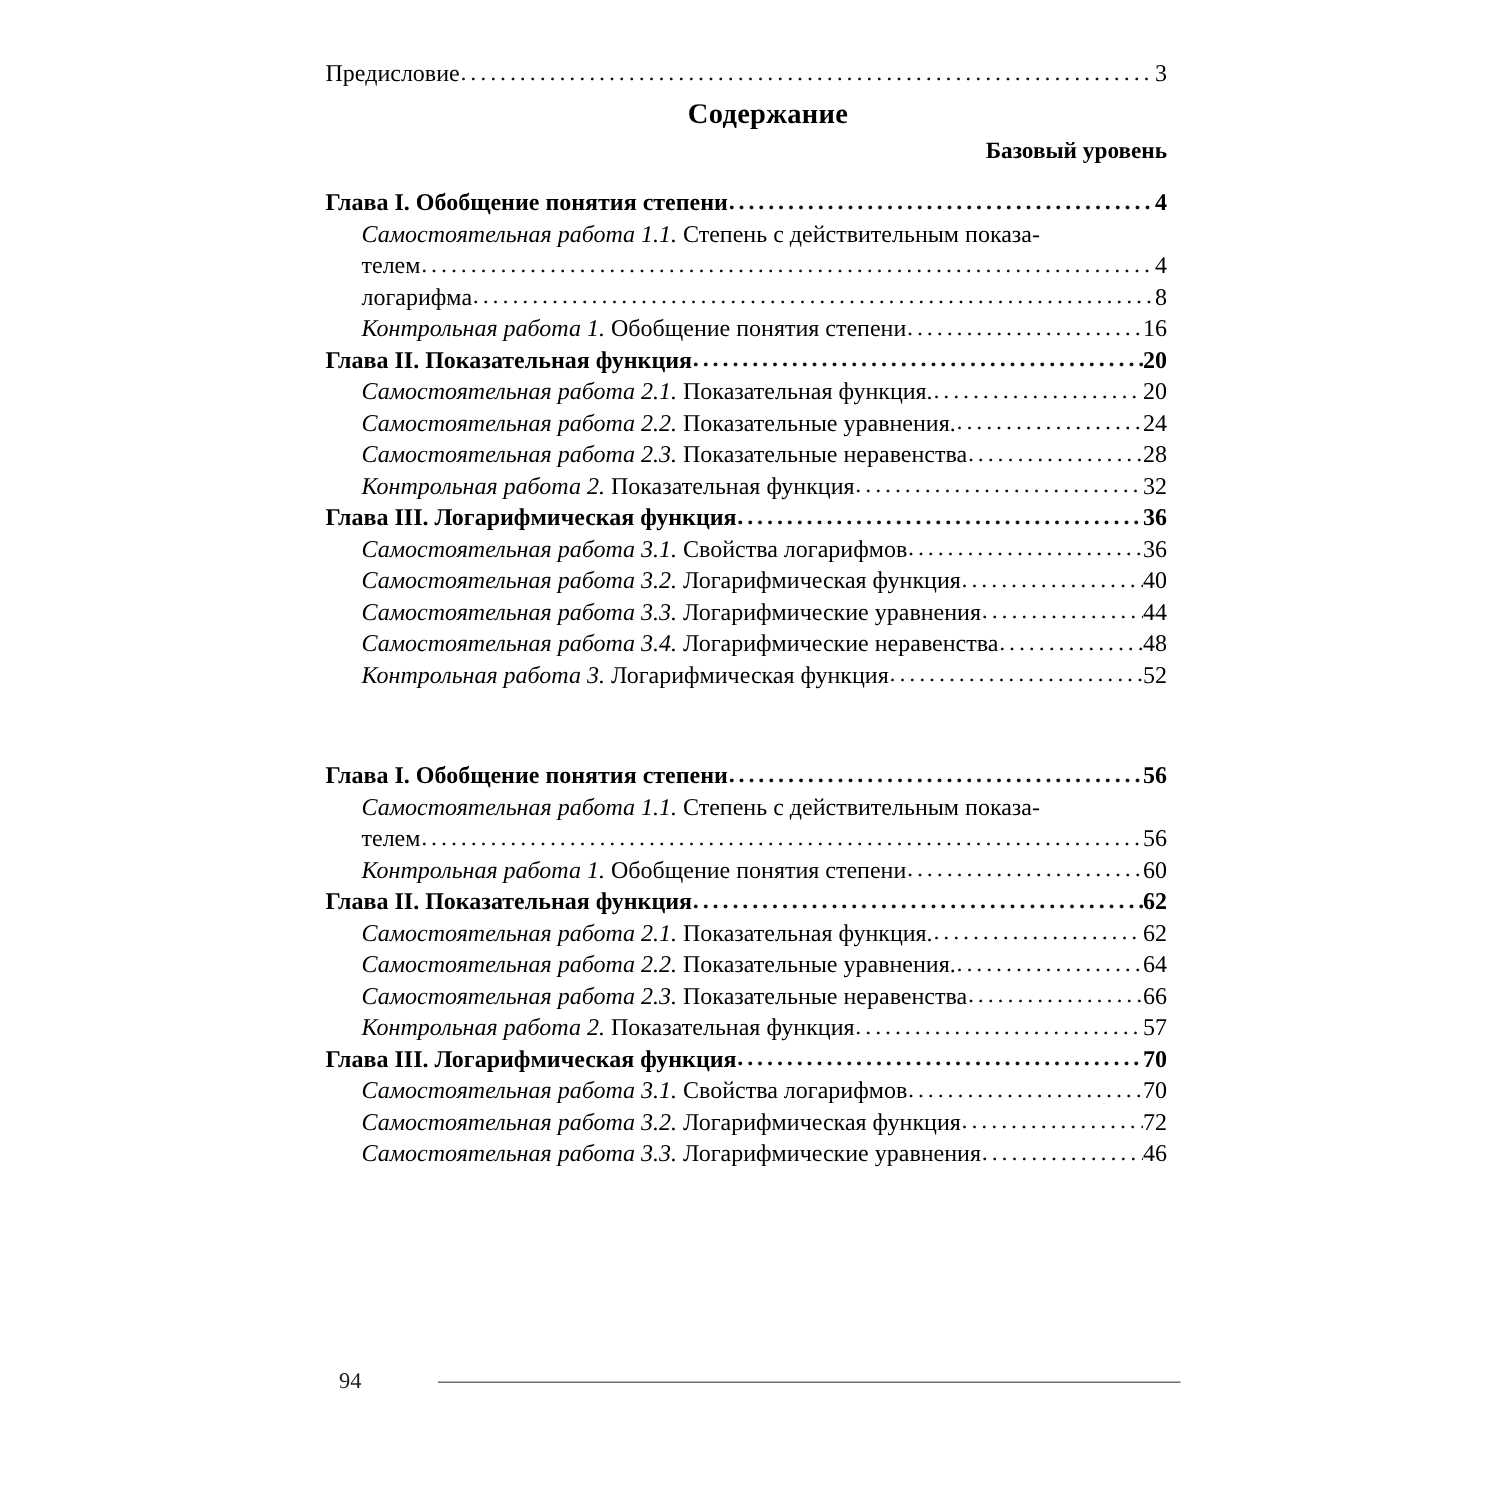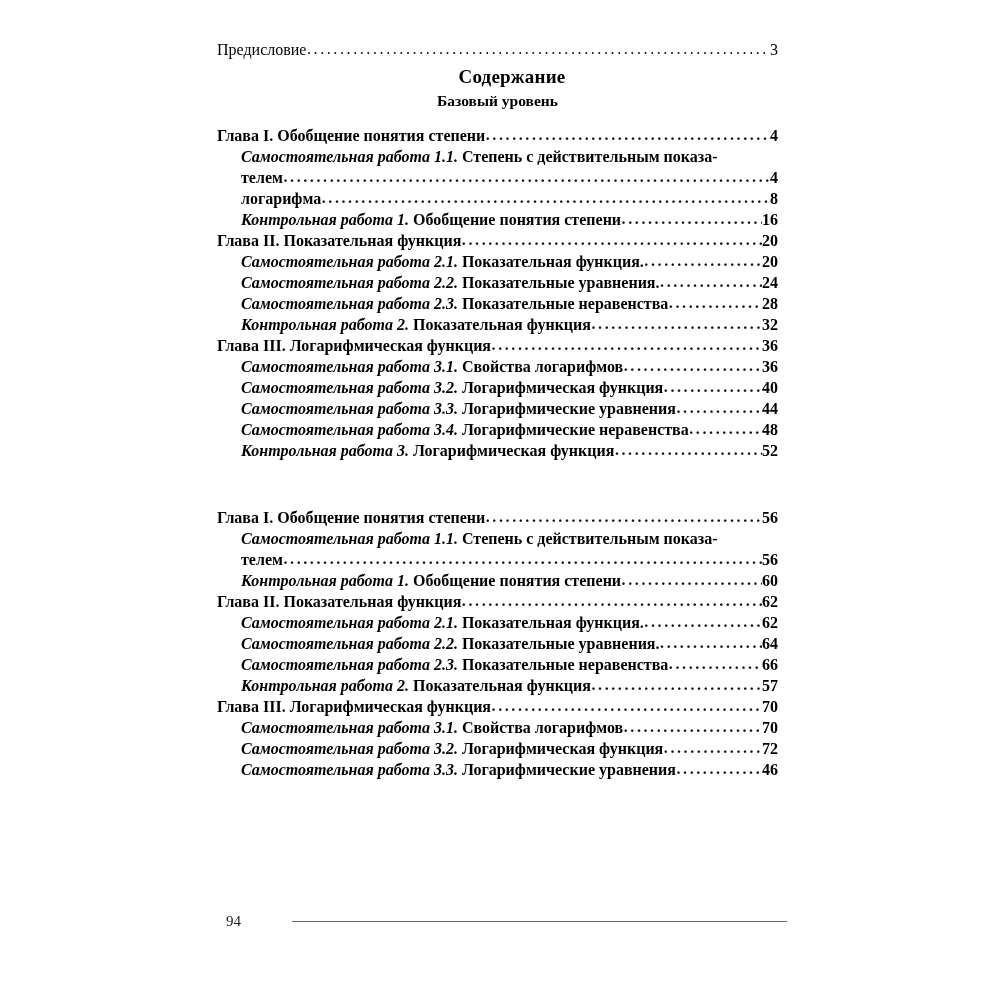--- a/index.html
+++ b/index.html
@@ -39,21 +39,21 @@
     font-size: 19px;
     letter-spacing: 0.2px;
     margin: 0;
     padding-top: 66px;
     line-height: 22px;
     padding-left: 24px;
   }
 
   
   .section-heading {
-    text-align: center;
+    text-align: right;
     font-weight: bold;
     font-size: 15.5px;
     line-height: 21px;
     margin: 0;
   }
 
   
   .toc-entry {
     display: block;
     font-size: 16px;
@@ -98,21 +98,21 @@
   .lvl-chapter {
     font-weight: bold;
     padding-left: 0;
     font-family: Liberation Serif, serif;
   }
   .lvl-chapter .row-text,
   .lvl-chapter .pagenum { font-weight: bold; }
 
   .lvl-sub {
     padding-left: 24px;
-    font-weight: bold;
+    font-weight: normal;
   }
   .lvl-front {
     padding-left: 0;
     font-weight: normal;
   }
   .ital { font-style: italic; }
   .rom  { font-style: normal; }
 
   .gap-sm { height: 14px; }
   .gap-md { height: 23px; }

